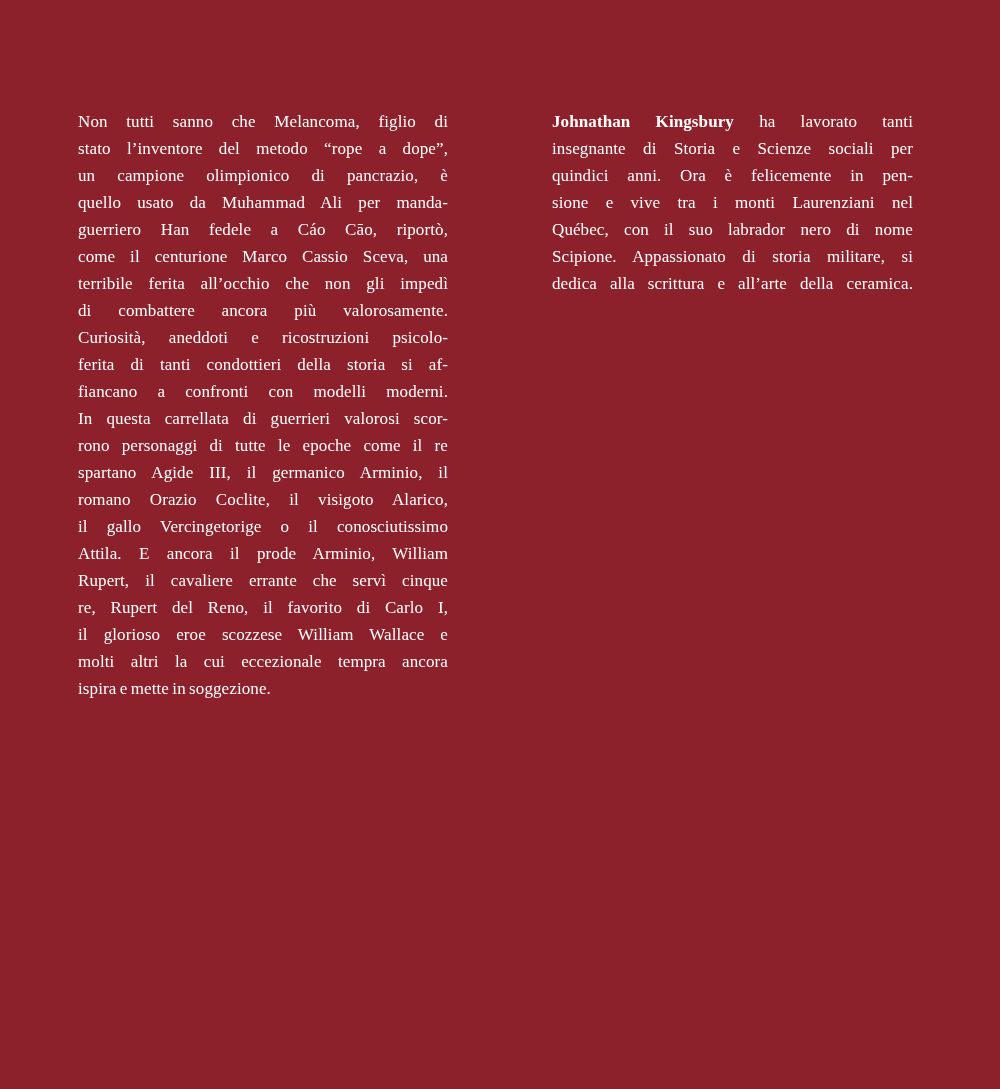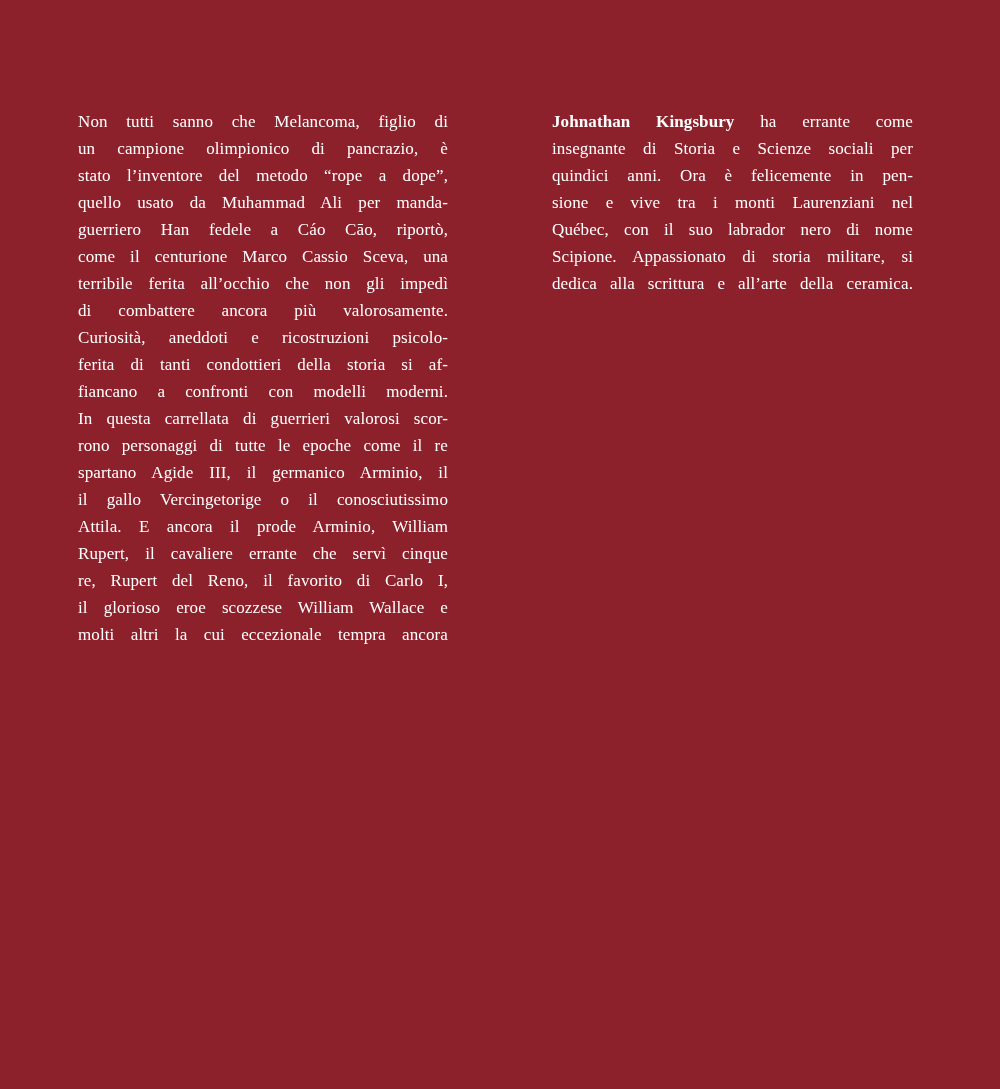--- a/index.html
+++ b/index.html
@@ -50,44 +50,46 @@
     font-weight: bold;
   }
 </style>
 </head>
 <body>
 
 <div class="page">
 
   <div class="col col-left">
       <div class="line">Non tutti sanno che Melancoma, figlio di</div>
+      <div class="line">stato l’inventore del metodo “rope a dope”,</div>
       <div class="line">un campione olimpionico di pancrazio, è</div>
-      <div class="line">stato l’inventore del metodo “rope a dope”,</div>
       <div class="line">quello usato da Muhammad Ali per manda-</div>
       <div class="line">guerriero Han fedele a Cáo Cāo, riportò,</div>
       <div class="line">come il centurione Marco Cassio Sceva, una</div>
       <div class="line">terribile ferita all’occhio che non gli impedì</div>
       <div class="line">di combattere ancora più valorosamente.</div>
       <div class="line">Curiosità, aneddoti e ricostruzioni psicolo-</div>
       <div class="line">ferita di tanti condottieri della storia si af-</div>
       <div class="line">fiancano a confronti con modelli moderni.</div>
       <div class="line">In questa carrellata di guerrieri valorosi scor-</div>
       <div class="line">rono personaggi di tutte le epoche come il re</div>
       <div class="line">spartano Agide III, il germanico Arminio, il</div>
+      <div class="line">romano Orazio Coclite, il visigoto Alarico,</div>
       <div class="line">il gallo Vercingetorige o il conosciutissimo</div>
       <div class="line">Attila. E ancora il prode Arminio, William</div>
       <div class="line">Rupert, il cavaliere errante che servì cinque</div>
       <div class="line">re, Rupert del Reno, il favorito di Carlo I,</div>
       <div class="line">il glorioso eroe scozzese William Wallace e</div>
       <div class="line">molti altri la cui eccezionale tempra ancora</div>
+      <div class="line no-just">ispira e mette in soggezione.</div>
     </div>
 
   <div class="col col-right">
     <div class="line">
-      <span class="author-name">Johnathan Kingsbury</span><span> ha errante come</span>
+      <span class="author-name">Johnathan Kingsbury</span><span> ha lavorato tanti</span>
     </div>
     <div>
         <div class="line">insegnante di Storia e Scienze sociali per</div>
         <div class="line">quindici anni. Ora è felicemente in pen-</div>
         <div class="line">sione e vive tra i monti Laurenziani nel</div>
         <div class="line">Québec, con il suo labrador nero di nome</div>
         <div class="line">Scipione. Appassionato di storia militare, si</div>
         <div class="line">dedica alla scrittura e all’arte della ceramica.</div>
       </div>
   </div>

